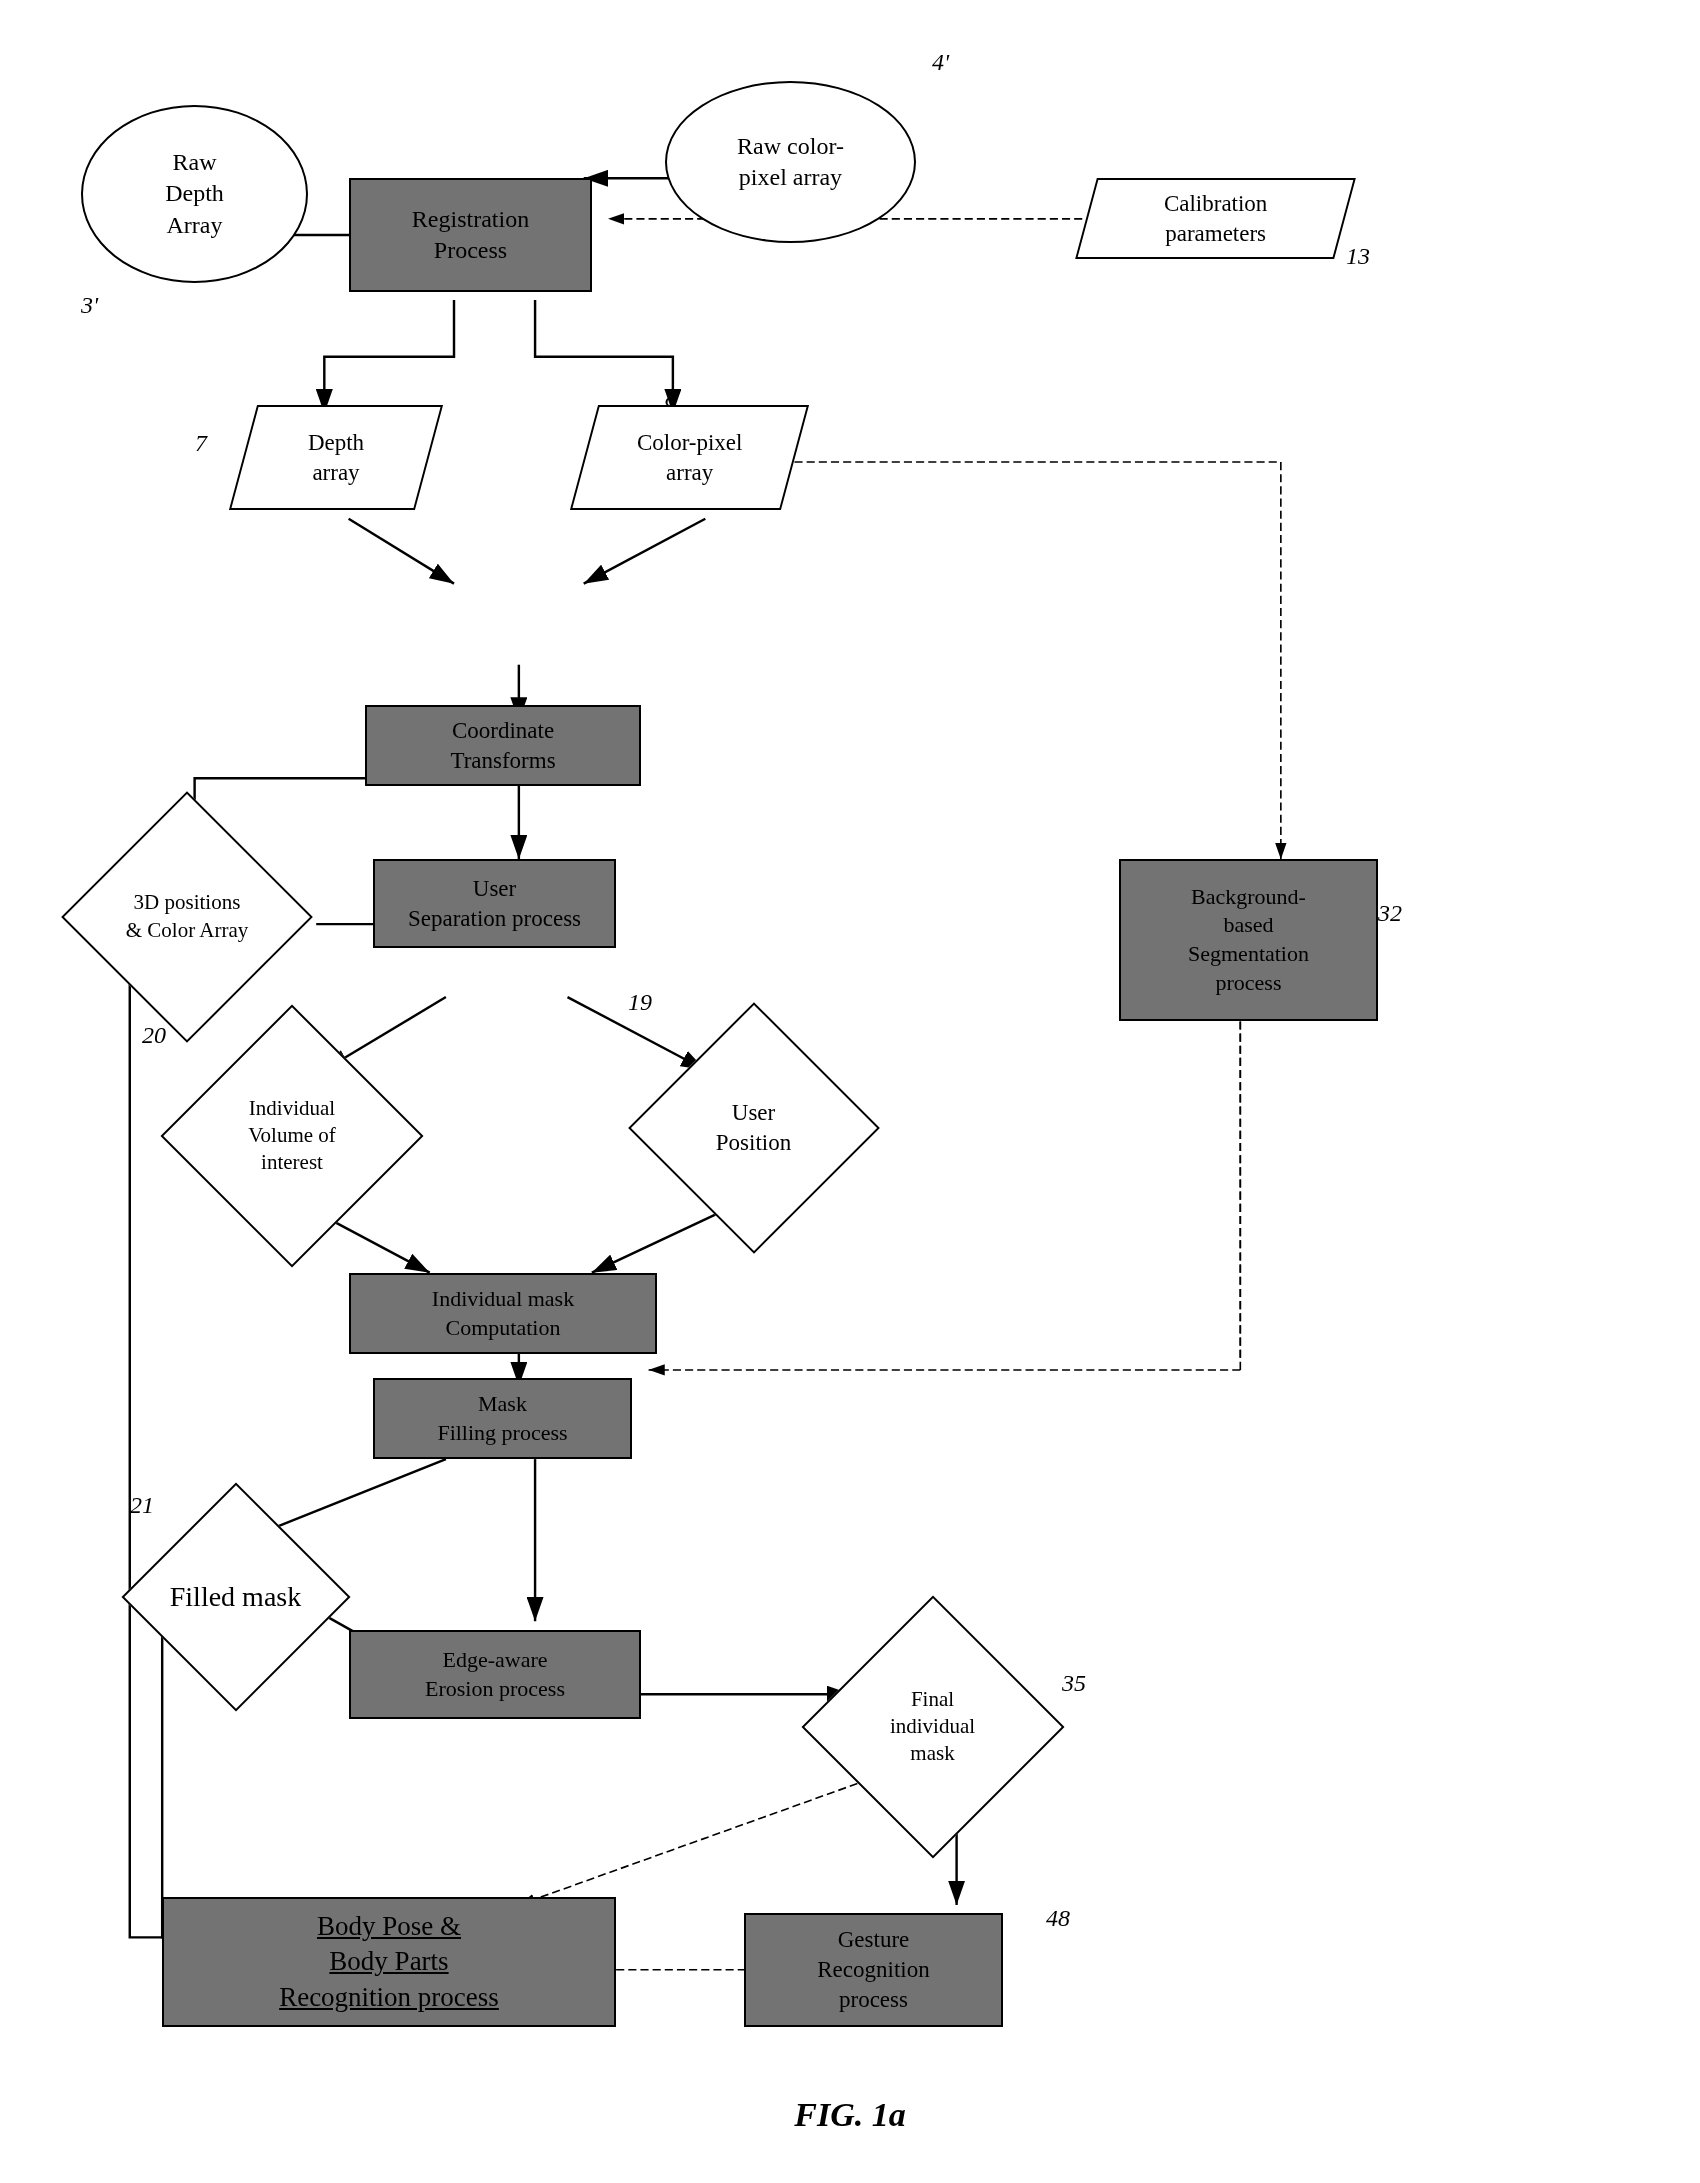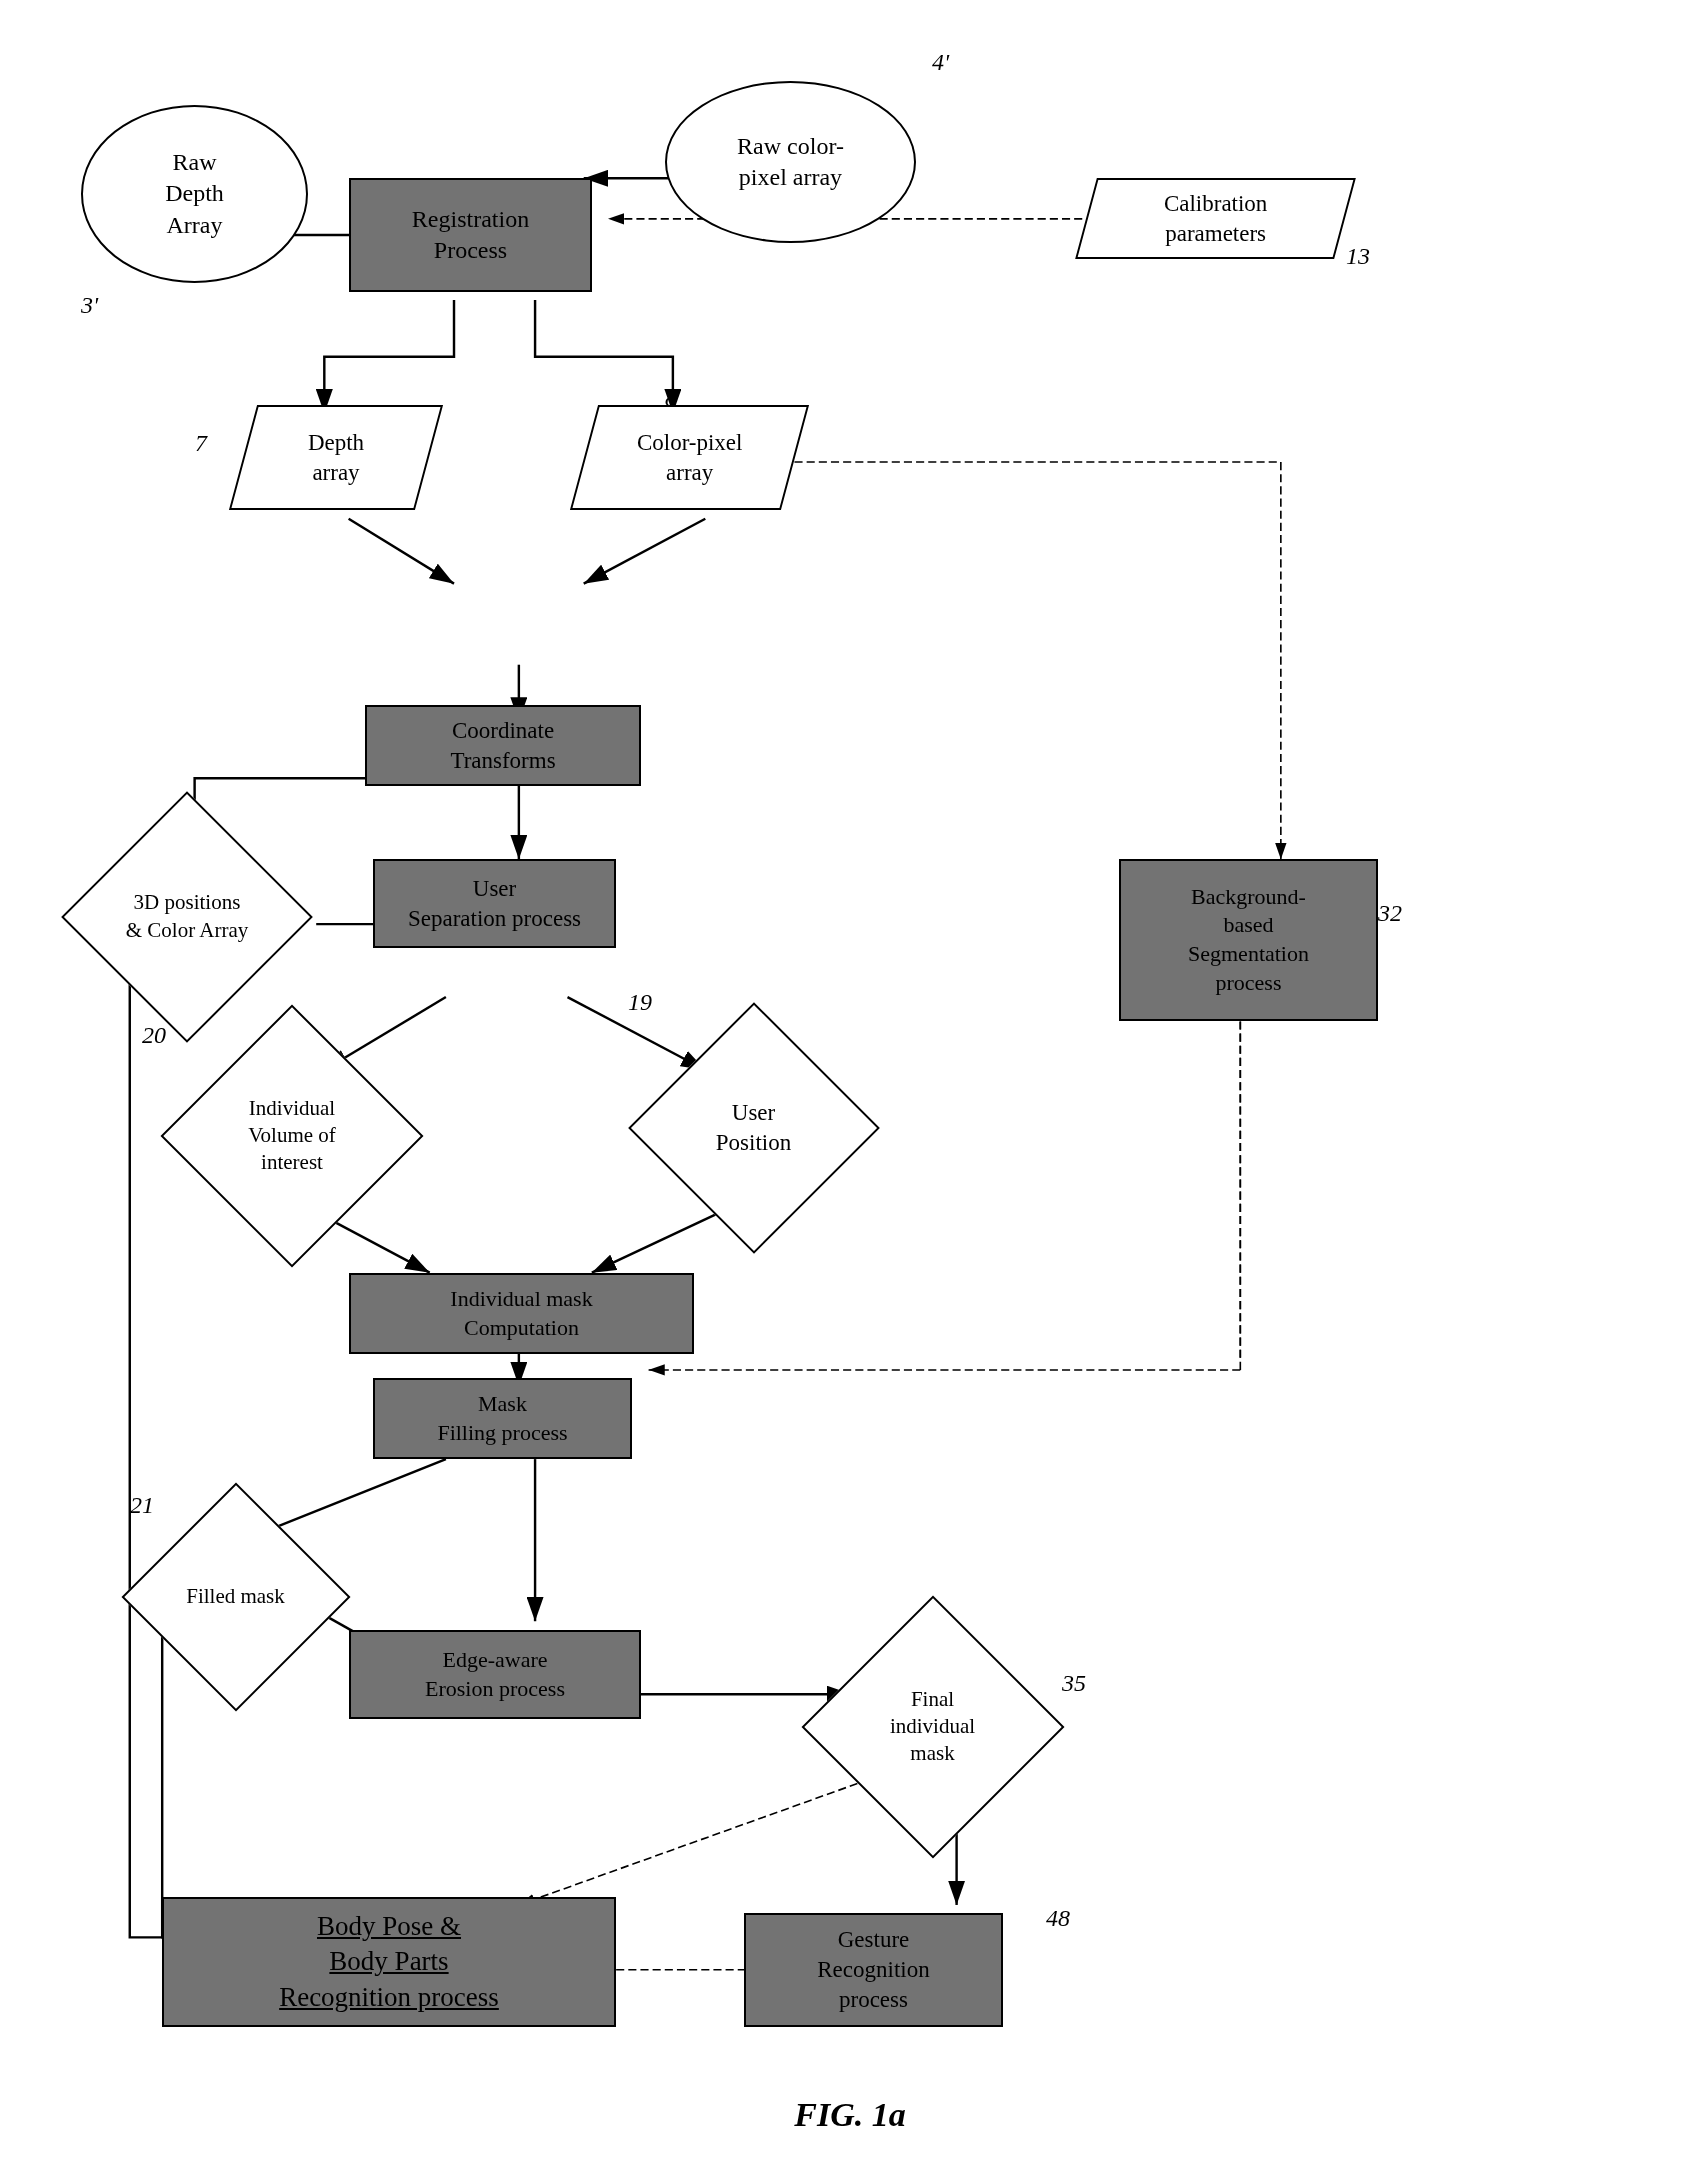--- a/index.html
+++ b/index.html
@@ -280,33 +280,33 @@
     <span class="label" style="white-space:pre-line; font-size:22px;">Background-
 based
 Segmentation
 process</span>
   </div>
 
   <div class="ref-num" style="left:1378px; top:900px;">
     <span>32</span>
   </div>
 
-  <div class="shape rect" style="left:349px; top:1273px; width:345px; height:81px;">
+  <div class="shape rect" style="left:349px; top:1273px; width:308px; height:81px;">
     <span class="label" style="white-space:pre-line; font-size:22px;">Individual mask
 Computation</span>
   </div>
 
   <div class="shape rect" style="left:373px; top:1378px; width:259px; height:81px;">
     <span class="label" style="white-space:pre-line; font-size:22px;">Mask
 Filling process</span>
   </div>
 
   <div class="diamond-wrapper" style="left:114px; top:1508px; width:243px; height:178px;">
     <div class="diamond" style="width:162px; height:162px;"></div>
-    <span class="diamond-text" style="white-space:pre-line; font-size:21px;">Filled mask</span>
+    <span class="diamond-text" style="white-space:pre-line; font-size:28px;">Filled mask</span>
   </div>
 
   <div class="ref-num" style="left:130px; top:1492px;">
     <span>21</span>
   </div>
 
   <div class="shape rect" style="left:349px; top:1630px; width:292px; height:89px;">
     <span class="label" style="white-space:pre-line; font-size:22px;">Edge-aware
 Erosion process</span>
   </div>

